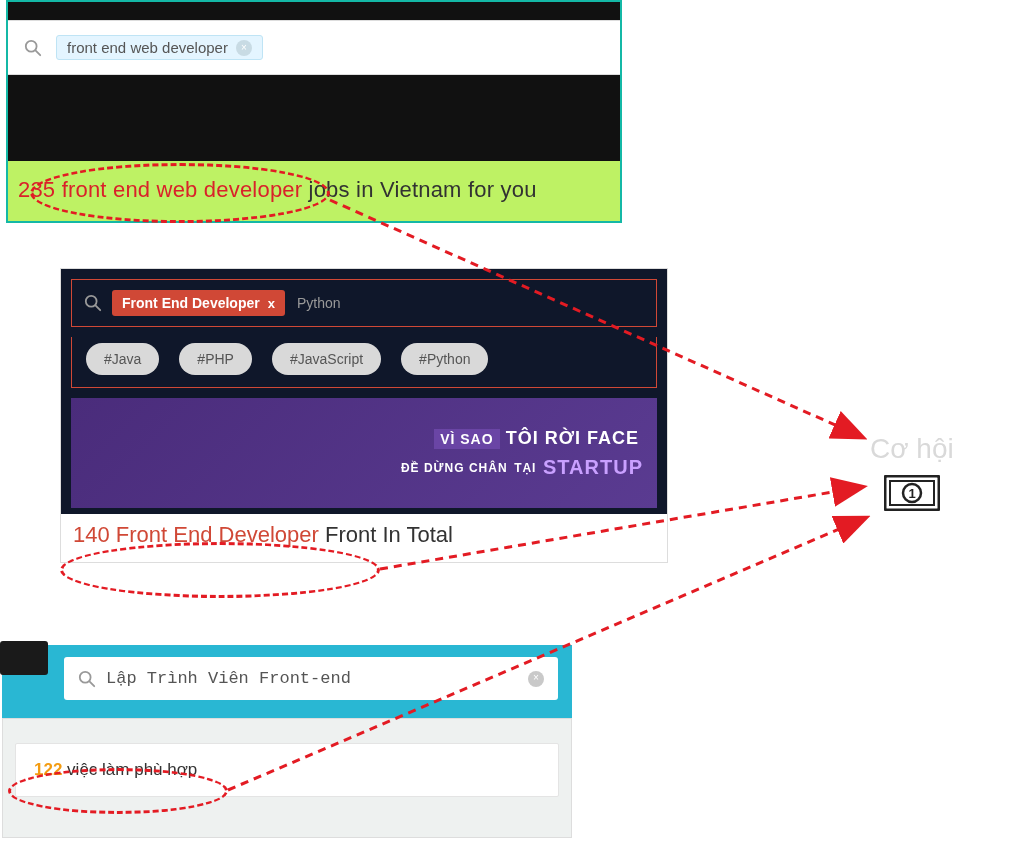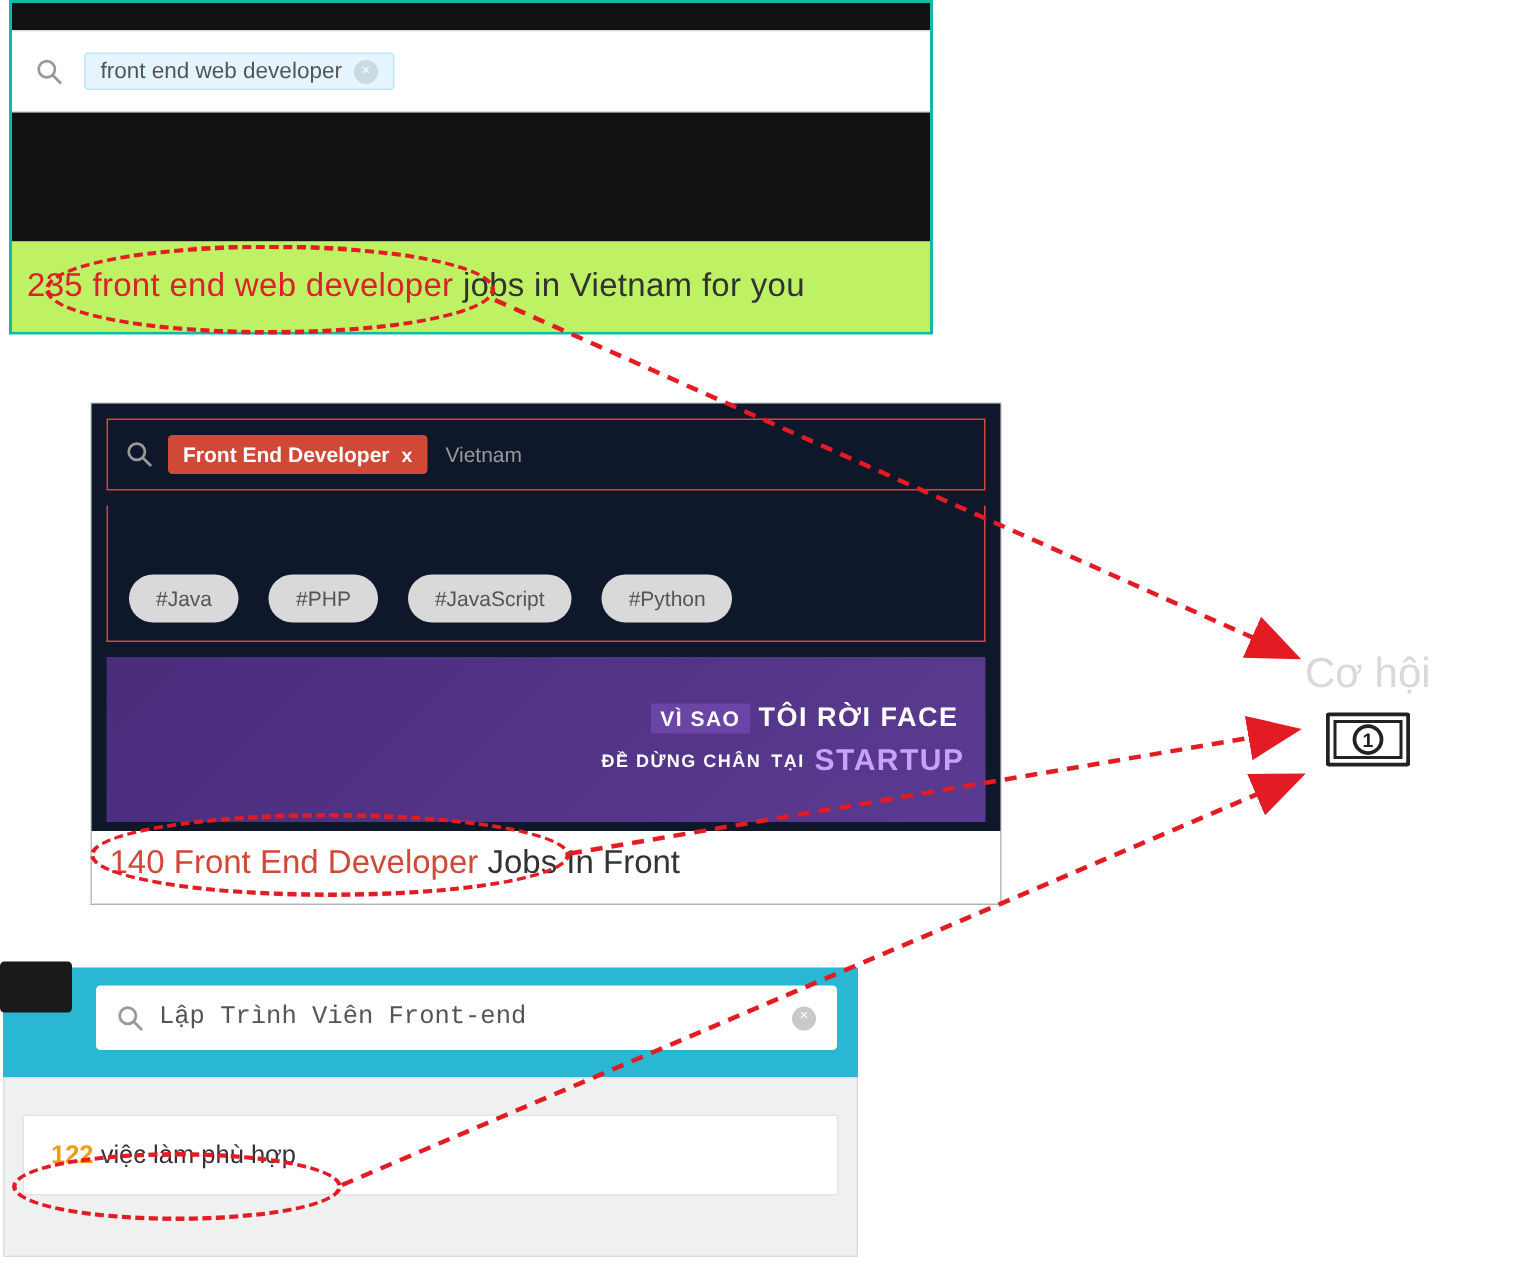--- a/index.html
+++ b/index.html
@@ -72,21 +72,20 @@
   .panel2 .pill .x { margin-left:8px; font-size:13px; }
   .panel2 .kw-placeholder { margin-left:12px; color:#999; font-size:14px; }
   .panel2 .tag-row {
     display:flex; gap:20px; padding:6px 14px 12px;
     border:1px solid #d04836; border-top:none; margin:0 10px 10px;
   }
   .panel2 .tag {
     background:#d9d9d9; color:#555;
     padding:8px 18px; border-radius:18px;
     font-size:14px;
-    margin-top:40px;
   }
   .panel2 .banner {
     margin:6px 10px; height:110px;
     background:linear-gradient(135deg,#4a2c7b 0%,#5a3b91 100%);
     position:relative; overflow:hidden;
     color:#fff; font-family:Arial,sans-serif;
   }
   .panel2 .banner .t1 {
     position:absolute; right:18px; top:30px;
     font-size:18px; font-weight:900; letter-spacing:1px;
@@ -207,21 +206,21 @@
 <div class="panel2">
   <div class="searchbox">
     <svg class="mag search-icon" viewBox="0 0 20 20">
       <circle cx="8" cy="8" r="6"></circle>
         <line x1="13" y1="13" x2="18" y2="18"></line>
     </svg>
     <div class="pill">
       <span>Front End Developer</span>
       <span class="x">x</span>
     </div>
-    <span class="kw-placeholder">Vietnam</span>
+    <span class="kw-placeholder">Python</span>
   </div>
   <div class="tag-row">
     <span class="tag">#Java</span>
     <span class="tag">#PHP</span>
     <span class="tag">#JavaScript</span>
     <span class="tag">#Python</span>
   </div>
   <div class="banner">
     <div class="t1">
       <span class="visao">VÌ SAO</span>
@@ -230,21 +229,21 @@
     <div class="t2">
       <span class="small">ĐỀ DỪNG CHÂN</span>
       <span class="small">TẠI</span>
       <span class="startup">STARTUP</span>
     </div>
   </div>
   <div class="resline2">
     <span class="hl-red2">140</span>
     <span> </span>
     <span class="hl-red2">Front End Developer</span>
-    <span> Jobs In Front</span>
+    <span> Front In Total</span>
   </div>
 </div>
 
 <div class="panel3">
   <div class="topbar">
     <div class="searchfield">
       <svg class="mag" viewBox="0 0 20 20">
         <circle cx="8" cy="8" r="6"></circle>
           <line x1="13" y1="13" x2="18" y2="18"></line>
       </svg>

